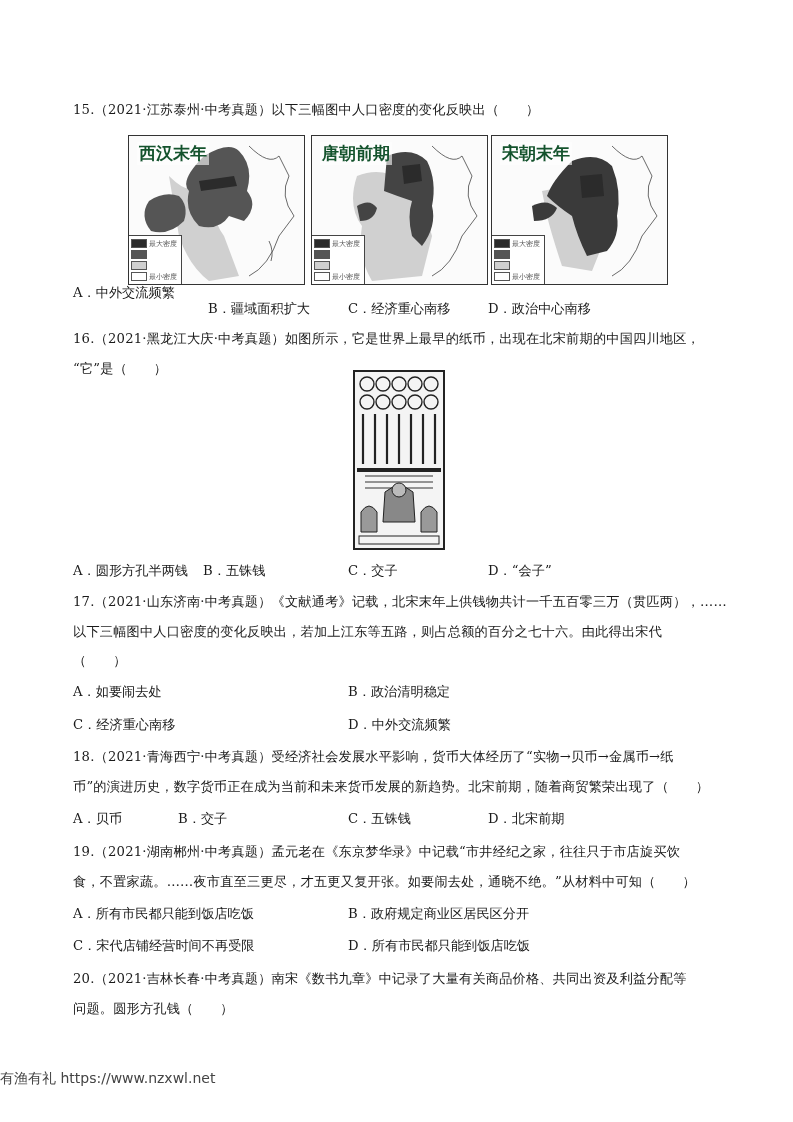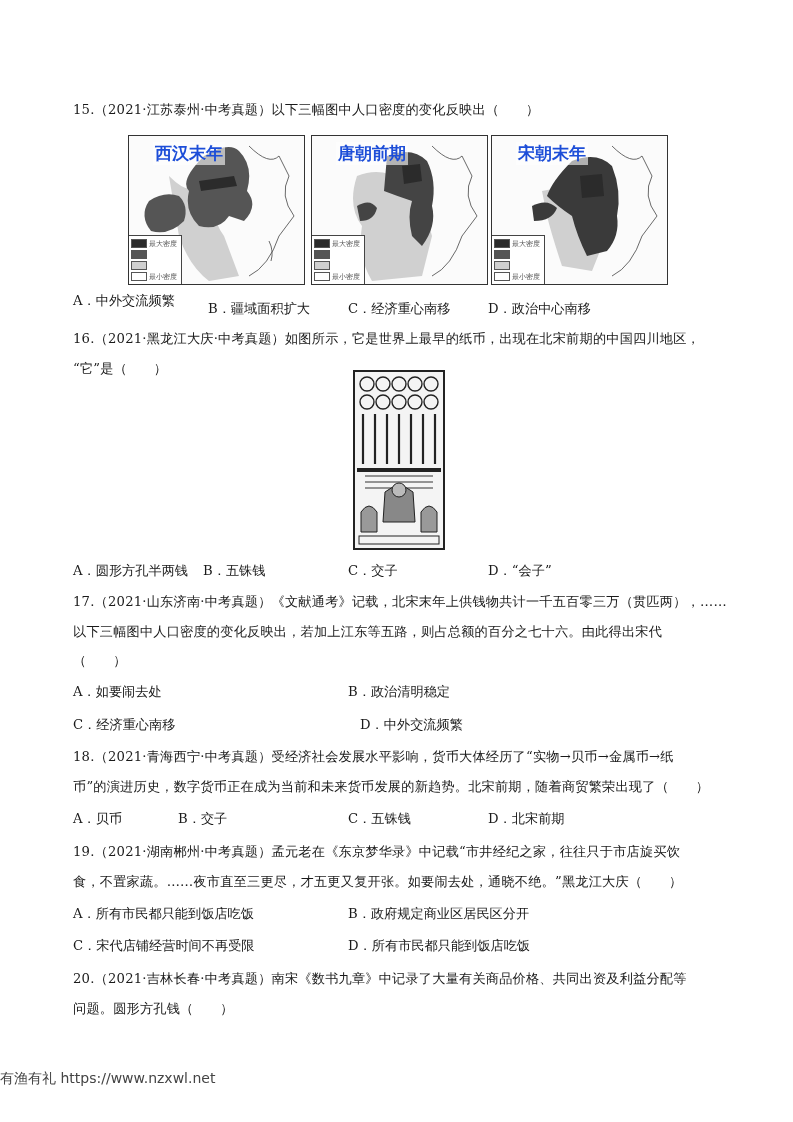--- a/index.html
+++ b/index.html
@@ -13,22 +13,22 @@
     white-space: nowrap; letter-spacing: 0.2px;
   }
   .opt { position: absolute; font-size: 13.2px; line-height: 18px; white-space: nowrap; }
   .maps { position: absolute; top: 135px; left: 128px; width: 540px; height: 150px; }
   .map {
     position: absolute; top: 0; width: 175px; height: 148px;
     border: 1px solid #333; background: #fbfbfb; overflow: hidden;
   }
   .map svg { position: absolute; left: 0; top: 0; }
   .map-title {
-    position: absolute; left: 24px; top: 6px; font-size: 17px; font-weight: bold;
-    font-family: "DejaVu Sans", "Liberation Sans", sans-serif; color: #1d4ed8;
+    position: absolute; left: 8px; top: 6px; font-size: 17px; font-weight: bold;
+    font-family: "DejaVu Sans", "Liberation Sans", sans-serif; color: #14532d;
     background: rgba(255,255,255,0.6); padding: 0 2px;
   }
   .legend {
     position: absolute; left: 0; bottom: 0; width: 52px; height: 48px;
     border-top: 1px solid #444; border-right: 1px solid #444; background: #fff;
     font-size: 7px; color: #555;
   }
   .legend .row { position: absolute; left: 2px; height: 9px; display: flex; align-items: center; }
   .legend .sw { width: 14px; height: 7px; border: 1px solid #555; margin-right: 2px; }
   .banknote {
@@ -123,21 +123,21 @@
           <span class="sw" style="background:#d0d0d0"></span>
         </div>
       <div class="row" style="top:36px">
           <span class="sw" style="background:#fff"></span>
           <span>最小密度</span>
         </div>
     </div>
   </div>
 </div>
 
-<div class="opt" style="top:292px;left:73px">A．中外交流频繁</div>
+<div class="opt" style="top:284px;left:73px">A．中外交流频繁</div>
 <div class="opt" style="top:300px;left:208px">B．疆域面积扩大</div>
 <div class="opt" style="top:300px;left:348px">C．经济重心南移</div>
 <div class="opt" style="top:300px;left:488px">D．政治中心南移</div>
 
 <div class="line" style="top:330px">16.（2021·黑龙江大庆·中考真题）如图所示，它是世界上最早的纸币，出现在北宋前期的中国四川地区，</div>
 <div class="line" style="top:360px">“它”是（　　）</div>
 
 <div class="banknote">
   <svg width="88" height="176" viewBox="0 0 88 176">
     <g fill="none" stroke="#222" stroke-width="1.4">
@@ -180,32 +180,32 @@
 <div class="opt" style="top:562px;left:348px">C．交子</div>
 <div class="opt" style="top:562px;left:488px">D．“会子”</div>
 
 <div class="line" style="top:593px">17.（2021·山东济南·中考真题）《文献通考》记载，北宋末年上供钱物共计一千五百零三万（贯匹两），……</div>
 <div class="line" style="top:623px">以下三幅图中人口密度的变化反映出，若加上江东等五路，则占总额的百分之七十六。由此得出宋代</div>
 <div class="line" style="top:652px">（　　）</div>
 
 <div class="opt" style="top:683px;left:73px">A．如要闹去处</div>
 <div class="opt" style="top:683px;left:348px">B．政治清明稳定</div>
 <div class="opt" style="top:716px;left:73px">C．经济重心南移</div>
-<div class="opt" style="top:716px;left:360px">D．中外交流频繁</div>
+<div class="opt" style="top:716px;left:348px">D．中外交流频繁</div>
 
 <div class="line" style="top:748px">18.（2021·青海西宁·中考真题）受经济社会发展水平影响，货币大体经历了“实物→贝币→金属币→纸</div>
 <div class="line" style="top:778px">币”的演进历史，数字货币正在成为当前和未来货币发展的新趋势。北宋前期，随着商贸繁荣出现了（　　）</div>
 
 <div class="opt" style="top:810px;left:73px">A．贝币</div>
 <div class="opt" style="top:810px;left:178px">B．交子</div>
 <div class="opt" style="top:810px;left:348px">C．五铢钱</div>
 <div class="opt" style="top:810px;left:488px">D．北宋前期</div>
 
 <div class="line" style="top:843px">19.（2021·湖南郴州·中考真题）孟元老在《东京梦华录》中记载“市井经纪之家，往往只于市店旋买饮</div>
-<div class="line" style="top:873px">食，不置家蔬。……夜市直至三更尽，才五更又复开张。如要闹去处，通晓不绝。”黑龙江大庆（　　）</div>
+<div class="line" style="top:873px">食，不置家蔬。……夜市直至三更尽，才五更又复开张。如要闹去处，通晓不绝。”从材料中可知（　　）</div>
 
 <div class="opt" style="top:905px;left:73px">A．所有市民都只能到饭店吃饭</div>
 <div class="opt" style="top:905px;left:348px">B．政府规定商业区居民区分开</div>
 <div class="opt" style="top:937px;left:73px">C．宋代店铺经营时间不再受限</div>
 <div class="opt" style="top:937px;left:348px">D．所有市民都只能到饭店吃饭</div>
 
 <div class="line" style="top:970px">20.（2021·吉林长春·中考真题）南宋《数书九章》中记录了大量有关商品价格、共同出资及利益分配等</div>
 <div class="line" style="top:1000px">问题。圆形方孔钱（　　）</div>
 
 <div class="footer">有渔有礼 https://www.nzxwl.net</div>

